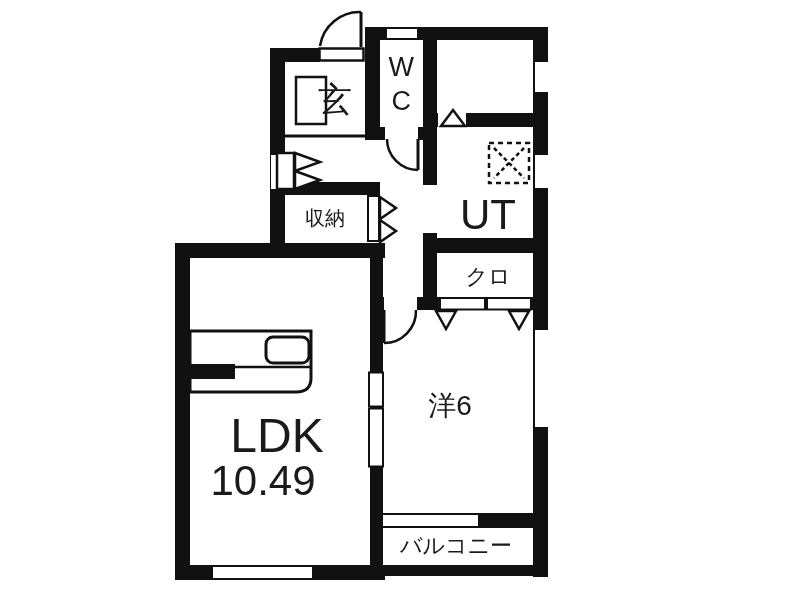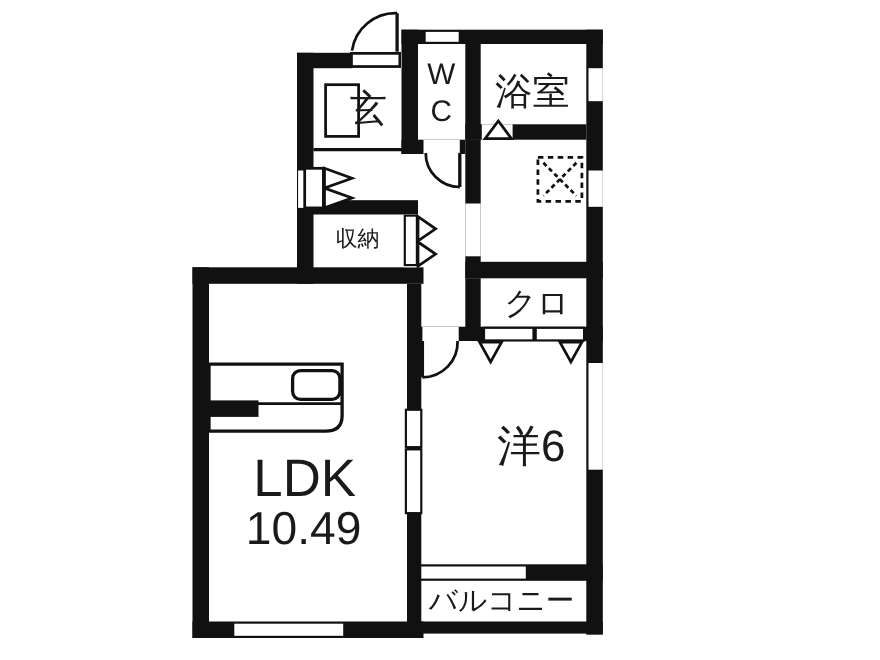--- a/index.html
+++ b/index.html
@@ -93,21 +93,21 @@
     <rect x="489" y="143" width="40" height="40" fill="none" stroke="#111" stroke-width="2.5" stroke-dasharray="5,4"></rect>
     <line x1="494" y1="148" x2="524" y2="178" stroke="#111" stroke-width="2.5" stroke-dasharray="4,3"></line>
     <line x1="524" y1="148" x2="494" y2="178" stroke="#111" stroke-width="2.5" stroke-dasharray="4,3"></line>
 
     <rect x="369" y="372.5" width="14" height="34" fill="#fff" stroke="#111" stroke-width="2"></rect>
     <rect x="369" y="408.5" width="14" height="58" fill="#fff" stroke="#111" stroke-width="2"></rect>
   </svg>
 
   <div class="lbl" style="left:335px;top:100px;font-size:34px">玄</div>
   <div class="lbl vert" style="left:401px;top:86px;font-size:27px">WC</div>
-  <div class="lbl" style="left:484px;top:84px;font-size:34px">浴室</div>
   <div class="lbl" style="left:325px;top:218px;font-size:20px">収納</div>
-  <div class="lbl" style="left:488px;top:277px;font-size:29px">クロ</div>
+  <div class="lbl" style="left:488px;top:215px;font-size:42px">UT</div>
+  <div class="lbl" style="left:488px;top:277px;font-size:22px">クロ</div>
   <div class="lbl" style="left:277px;top:436px;font-size:48px">LDK</div>
-  <div class="lbl" style="left:276px;top:481px;font-size:42px">10.49</div>
-  <div class="lbl" style="left:483px;top:406px;font-size:40px">洋6</div>
-  <div class="lbl" style="left:456px;top:546px;font-size:26px">バルコニー</div>
+  <div class="lbl" style="left:263px;top:481px;font-size:42px">10.49</div>
+  <div class="lbl" style="left:450px;top:406px;font-size:28px">洋6</div>
+  <div class="lbl" style="left:456px;top:546px;font-size:22px">バルコニー</div>
 
 </div>
 
 </body></html>

